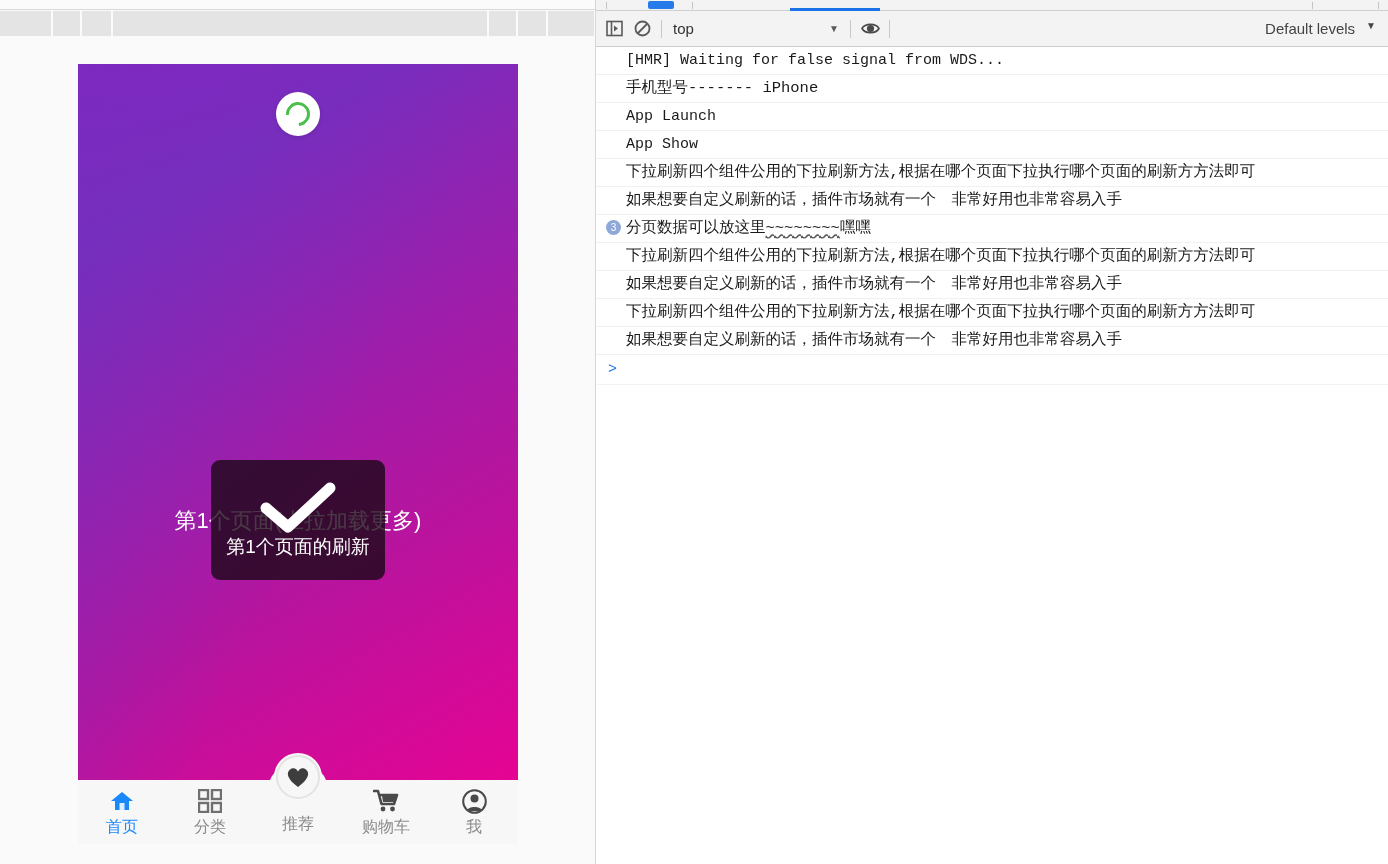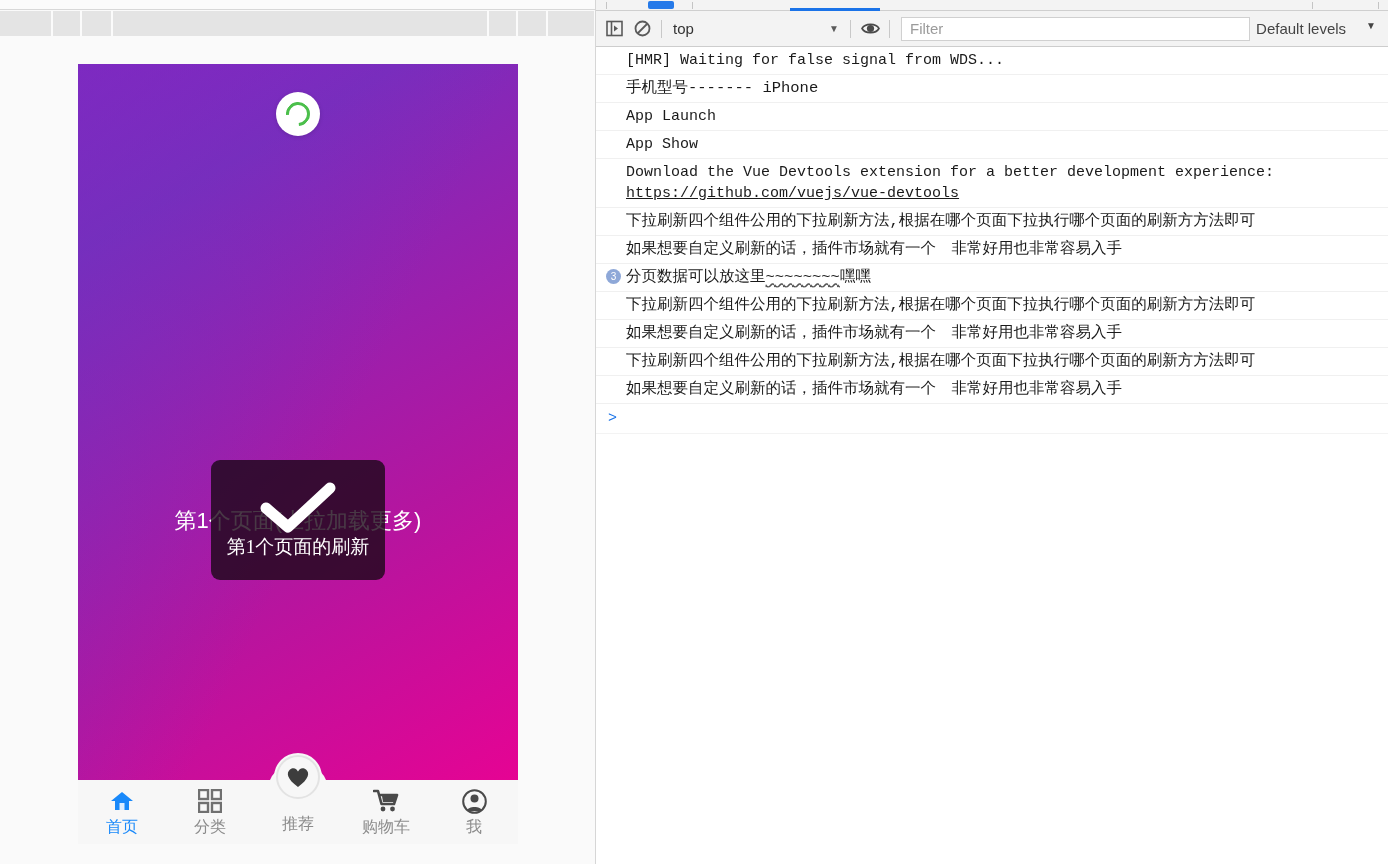--- a/index.html
+++ b/index.html
@@ -66,21 +66,21 @@
     position: absolute; left: 50%; top: 396px; transform: translateX(-50%);
     width: 174px; height: 120px;
     background: rgba(26,8,22,0.80);
     border-radius: 9px;
     display: flex; flex-direction: column;
     align-items: center; justify-content: center;
   }
   .toast-check { width: 80px; height: 52px; margin-bottom: 2px; }
   .toast-text {
     color: #ffffff; font-size: 19px; line-height: 24px;
-    font-family: Liberation Serif, serif; white-space: nowrap;
+    font-family: Liberation Sans, sans-serif; white-space: nowrap;
   }
 
   .tabbar {
     position: absolute; left: 0; bottom: 0; width: 440px; height: 64px;
     background: #f7f7f7; display: flex; align-items: flex-start;
   }
   .tabbar-notch {
     position: absolute; left: 50%; top: -18px; transform: translateX(-50%);
     width: 62px; height: 36px;
     background: #f7f7f7;
@@ -145,21 +145,21 @@
   }
   .ctx-select .caret { font-size: 10px; color: #5a5a5a; }
   .filter-box {
     flex: 1; height: 24px; margin: 0 6px;
     background: #ffffff; border: 1px solid #d0d0d0;
     display: flex; align-items: center; padding: 0 8px;
     font-size: 15px; color: #9b9b9b; font-family: "Liberation Sans", sans-serif;
     max-width: 360px;
   }
   .levels {
-    display: flex; align-items: flex-start; gap: 20px;
+    display: flex; align-items: flex-start; gap: 11px;
     font-size: 15px; color: #444; padding-right: 8px;
     font-family: "Liberation Sans", sans-serif; margin-left: auto;
   }
   .levels .caret { font-size: 10px; }
 
   .dt-log { width: 792px; height: 817px; overflow: hidden; background: #ffffff; }
   .log-row {
     border-bottom: 1px solid #f0f0f0;
     padding: 3px 8px 3px 30px;
     font-family: "Liberation Mono", monospace;
@@ -308,35 +308,31 @@
         <span class="caret">▼</span>
       </div>
       <div class="tb-sep"></div>
       <div class="tb-btn">
         <svg width="19" height="15" viewBox="0 0 19 15">
           <path d="M1 7.5 C4 2 15 2 18 7.5 C15 13 4 13 1 7.5 Z" fill="none" stroke="#4a4a4a" stroke-width="1.6"></path>
           <circle cx="9.5" cy="7.5" r="3.6" fill="#4a4a4a"></circle>
         </svg>
       </div>
       <div class="tb-sep"></div>
-      <div class="filter-box">
-        <span>Filter</span>
-      </div>
       <div class="levels">
         <span>Default levels</span>
         <span class="caret">▼</span>
       </div>
     </div>
 
     <div class="dt-log" id="logList">
         <div class="log-row"><span>[HMR] Waiting for false signal from WDS...</span></div>
         <div class="log-row cjk"><span>手机型号------- iPhone</span></div>
         <div class="log-row"><span>App Launch</span></div>
         <div class="log-row"><span>App Show</span></div>
-        <div class="log-row" style="white-space: normal;"><span>Download the Vue Devtools extension for a better development experience:</span><br><span class="lnk">https://github.com/vuejs/vue-devtools</span></div>
         <div class="log-row cjk"><span>下拉刷新四个组件公用的下拉刷新方法,根据在哪个页面下拉执行哪个页面的刷新方方法即可</span></div>
         <div class="log-row cjk"><span>如果想要自定义刷新的话，插件市场就有一个　非常好用也非常容易入手</span></div>
         <div class="log-row cjk"><span class="badge">3</span><span>分页数据可以放这里</span><span class="squiggle">~~~~~~~~</span><span>嘿嘿</span></div>
         <div class="log-row cjk"><span>下拉刷新四个组件公用的下拉刷新方法,根据在哪个页面下拉执行哪个页面的刷新方方法即可</span></div>
         <div class="log-row cjk"><span>如果想要自定义刷新的话，插件市场就有一个　非常好用也非常容易入手</span></div>
         <div class="log-row cjk"><span>下拉刷新四个组件公用的下拉刷新方法,根据在哪个页面下拉执行哪个页面的刷新方方法即可</span></div>
         <div class="log-row cjk"><span>如果想要自定义刷新的话，插件市场就有一个　非常好用也非常容易入手</span></div>
         <div class="prompt-row">&gt;</div>
       </div>
   </div>

